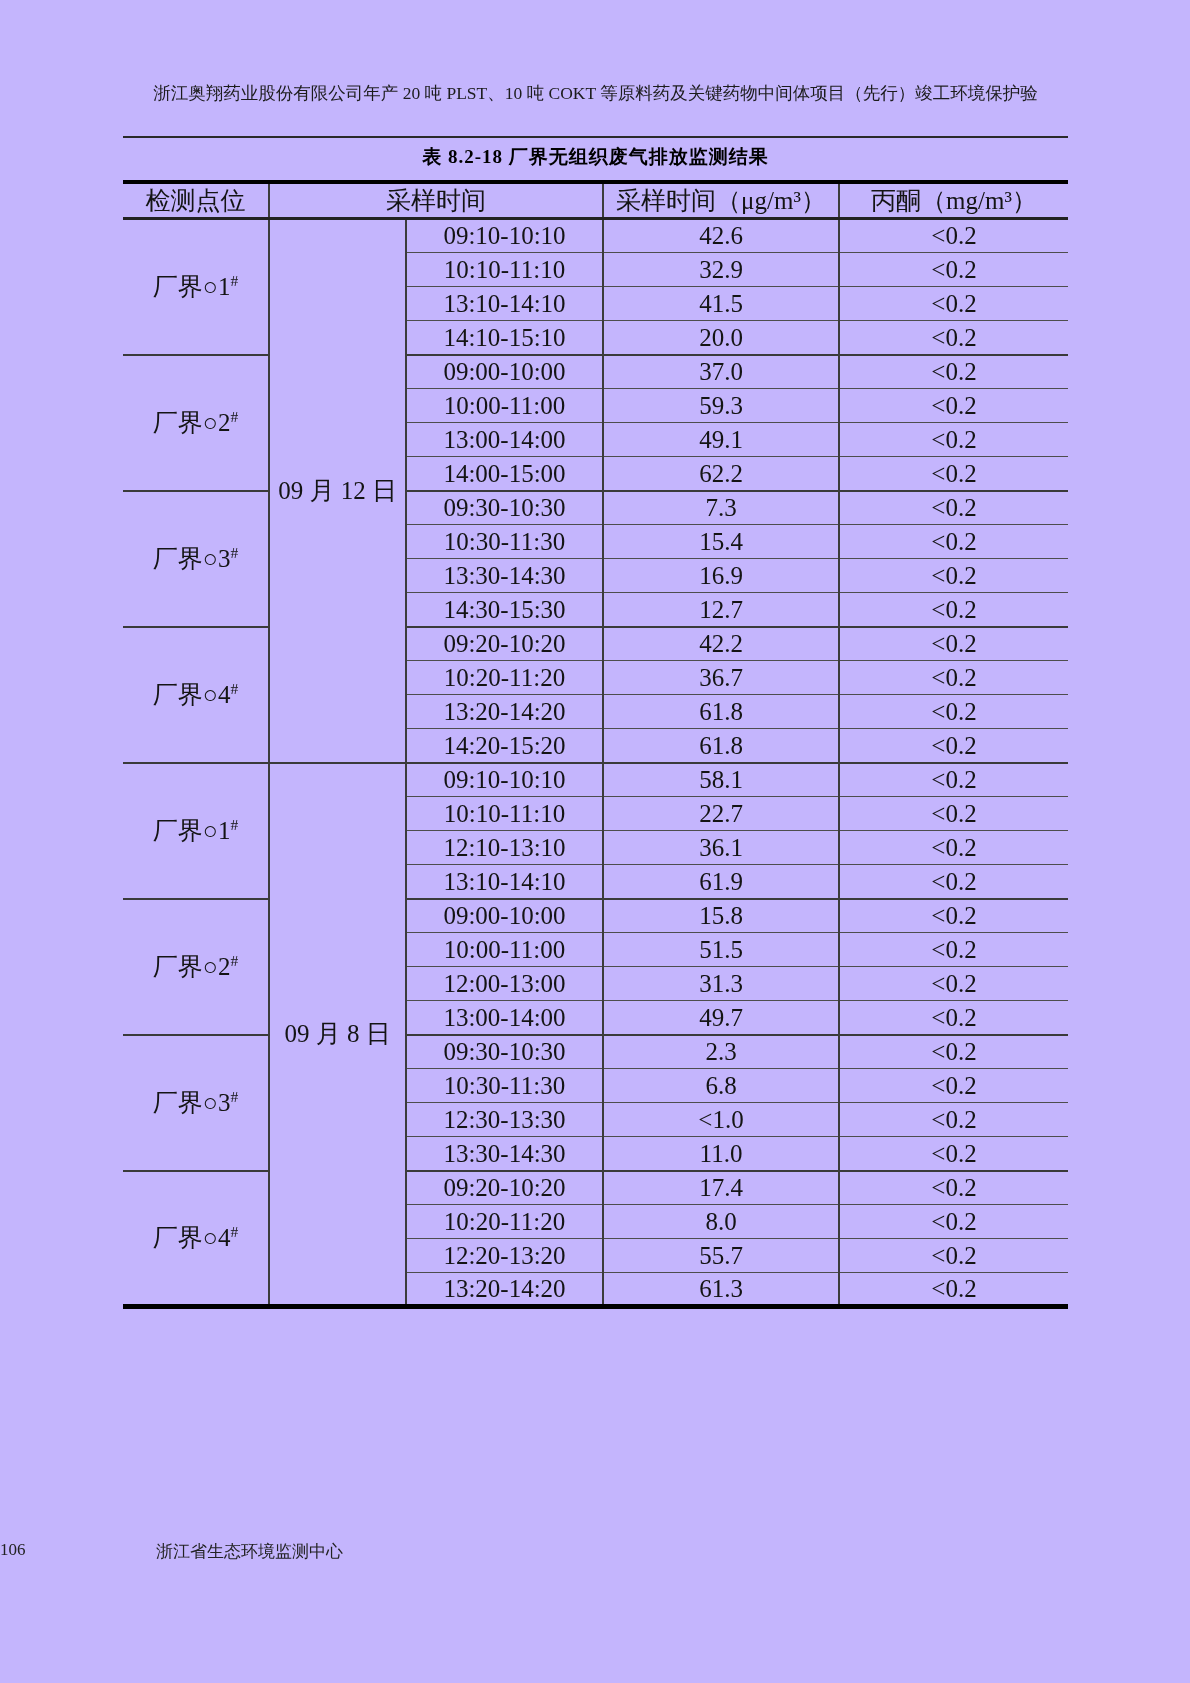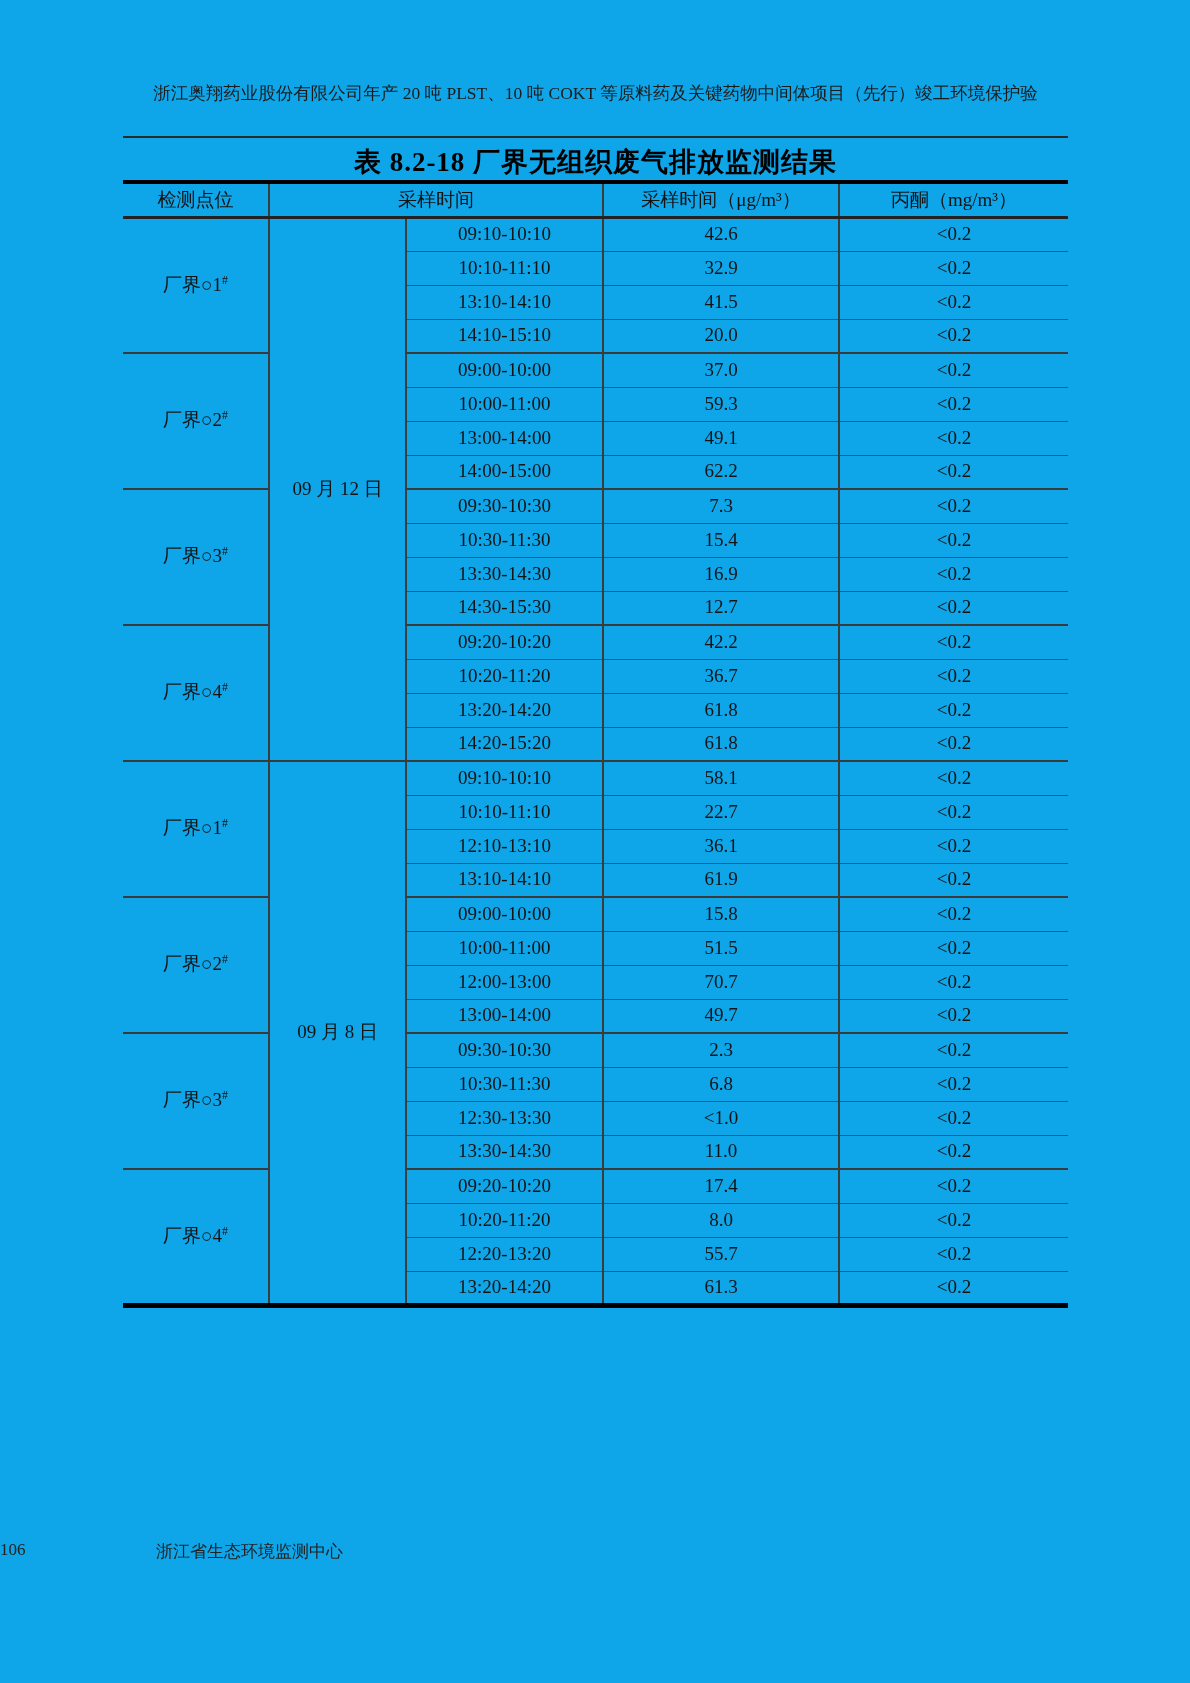--- a/index.html
+++ b/index.html
@@ -3,42 +3,42 @@
 <meta charset="utf-8">
 <style>
   * { margin: 0; padding: 0; box-sizing: border-box; }
   html, body { background: #ffffff; }
   body {
     width: 1190px; height: 1683px;
     position: relative;
     font-family: "Liberation Serif", "DejaVu Serif", serif;
     color: #111111;
   }
-  .page { position: absolute; inset: 0; background: #0ea5e9; }
+  .page { position: absolute; inset: 0; background: #c4b5fd; }
 
   .doc-header {
     position: absolute; top: 80px; left: 123px; width: 945px;
     text-align: center; font-size: 17.5px; line-height: 26px; color: #1c1c1c;
   }
   .header-rule {
     position: absolute; top: 136px; left: 123px; width: 945px;
     border-top: 2px solid #2a2a2a; height: 0;
   }
   .table-title {
     position: absolute; top: 144px; left: 123px; width: 945px;
-    text-align: center; font-size: 27px; font-weight: bold; color: #000000;
+    text-align: center; font-size: 19px; font-weight: bold; color: #000000;
     letter-spacing: 1px;
   }
 
   table.monitor-table {
     position: absolute; top: 180px; left: 123px; width: 945px;
     border-collapse: collapse; table-layout: fixed;
     border-top: 4px solid #000000;
     border-bottom: 5px solid #000000;
-    font-size: 19px; color: #141414;
+    font-size: 25px; color: #141414;
   }
   col.c1 { width: 146px; }
   col.c2 { width: 137px; }
   col.c3 { width: 197px; }
   col.c4 { width: 236px; }
   col.c5 { width: 229px; }
 
   .monitor-table th {
     font-weight: normal; height: 35px; text-align: center; vertical-align: middle;
     border-bottom: 3px solid #222222;
@@ -208,21 +208,21 @@
           <td class="dcm-value-cell v-r">15.8</td>
           <td class="acetone-value-cell">&lt;0.2</td>
         </tr>
         <tr>
           <td class="time-cell v-r">10:00-11:00</td>
           <td class="dcm-value-cell v-r">51.5</td>
           <td class="acetone-value-cell">&lt;0.2</td>
         </tr>
         <tr>
           <td class="time-cell v-r">12:00-13:00</td>
-          <td class="dcm-value-cell v-r">70.7</td>
+          <td class="dcm-value-cell v-r">31.3</td>
           <td class="acetone-value-cell">&lt;0.2</td>
         </tr>
         <tr>
           <td class="time-cell v-r">13:00-14:00</td>
           <td class="dcm-value-cell v-r">49.7</td>
           <td class="acetone-value-cell">&lt;0.2</td>
         </tr>
         <tr class="group-start">
           <td class="point-cell v-r" rowspan="4"><span>厂界○3</span><sup class="hash">#</sup></td>
           <td class="time-cell v-r">09:30-10:30</td>

